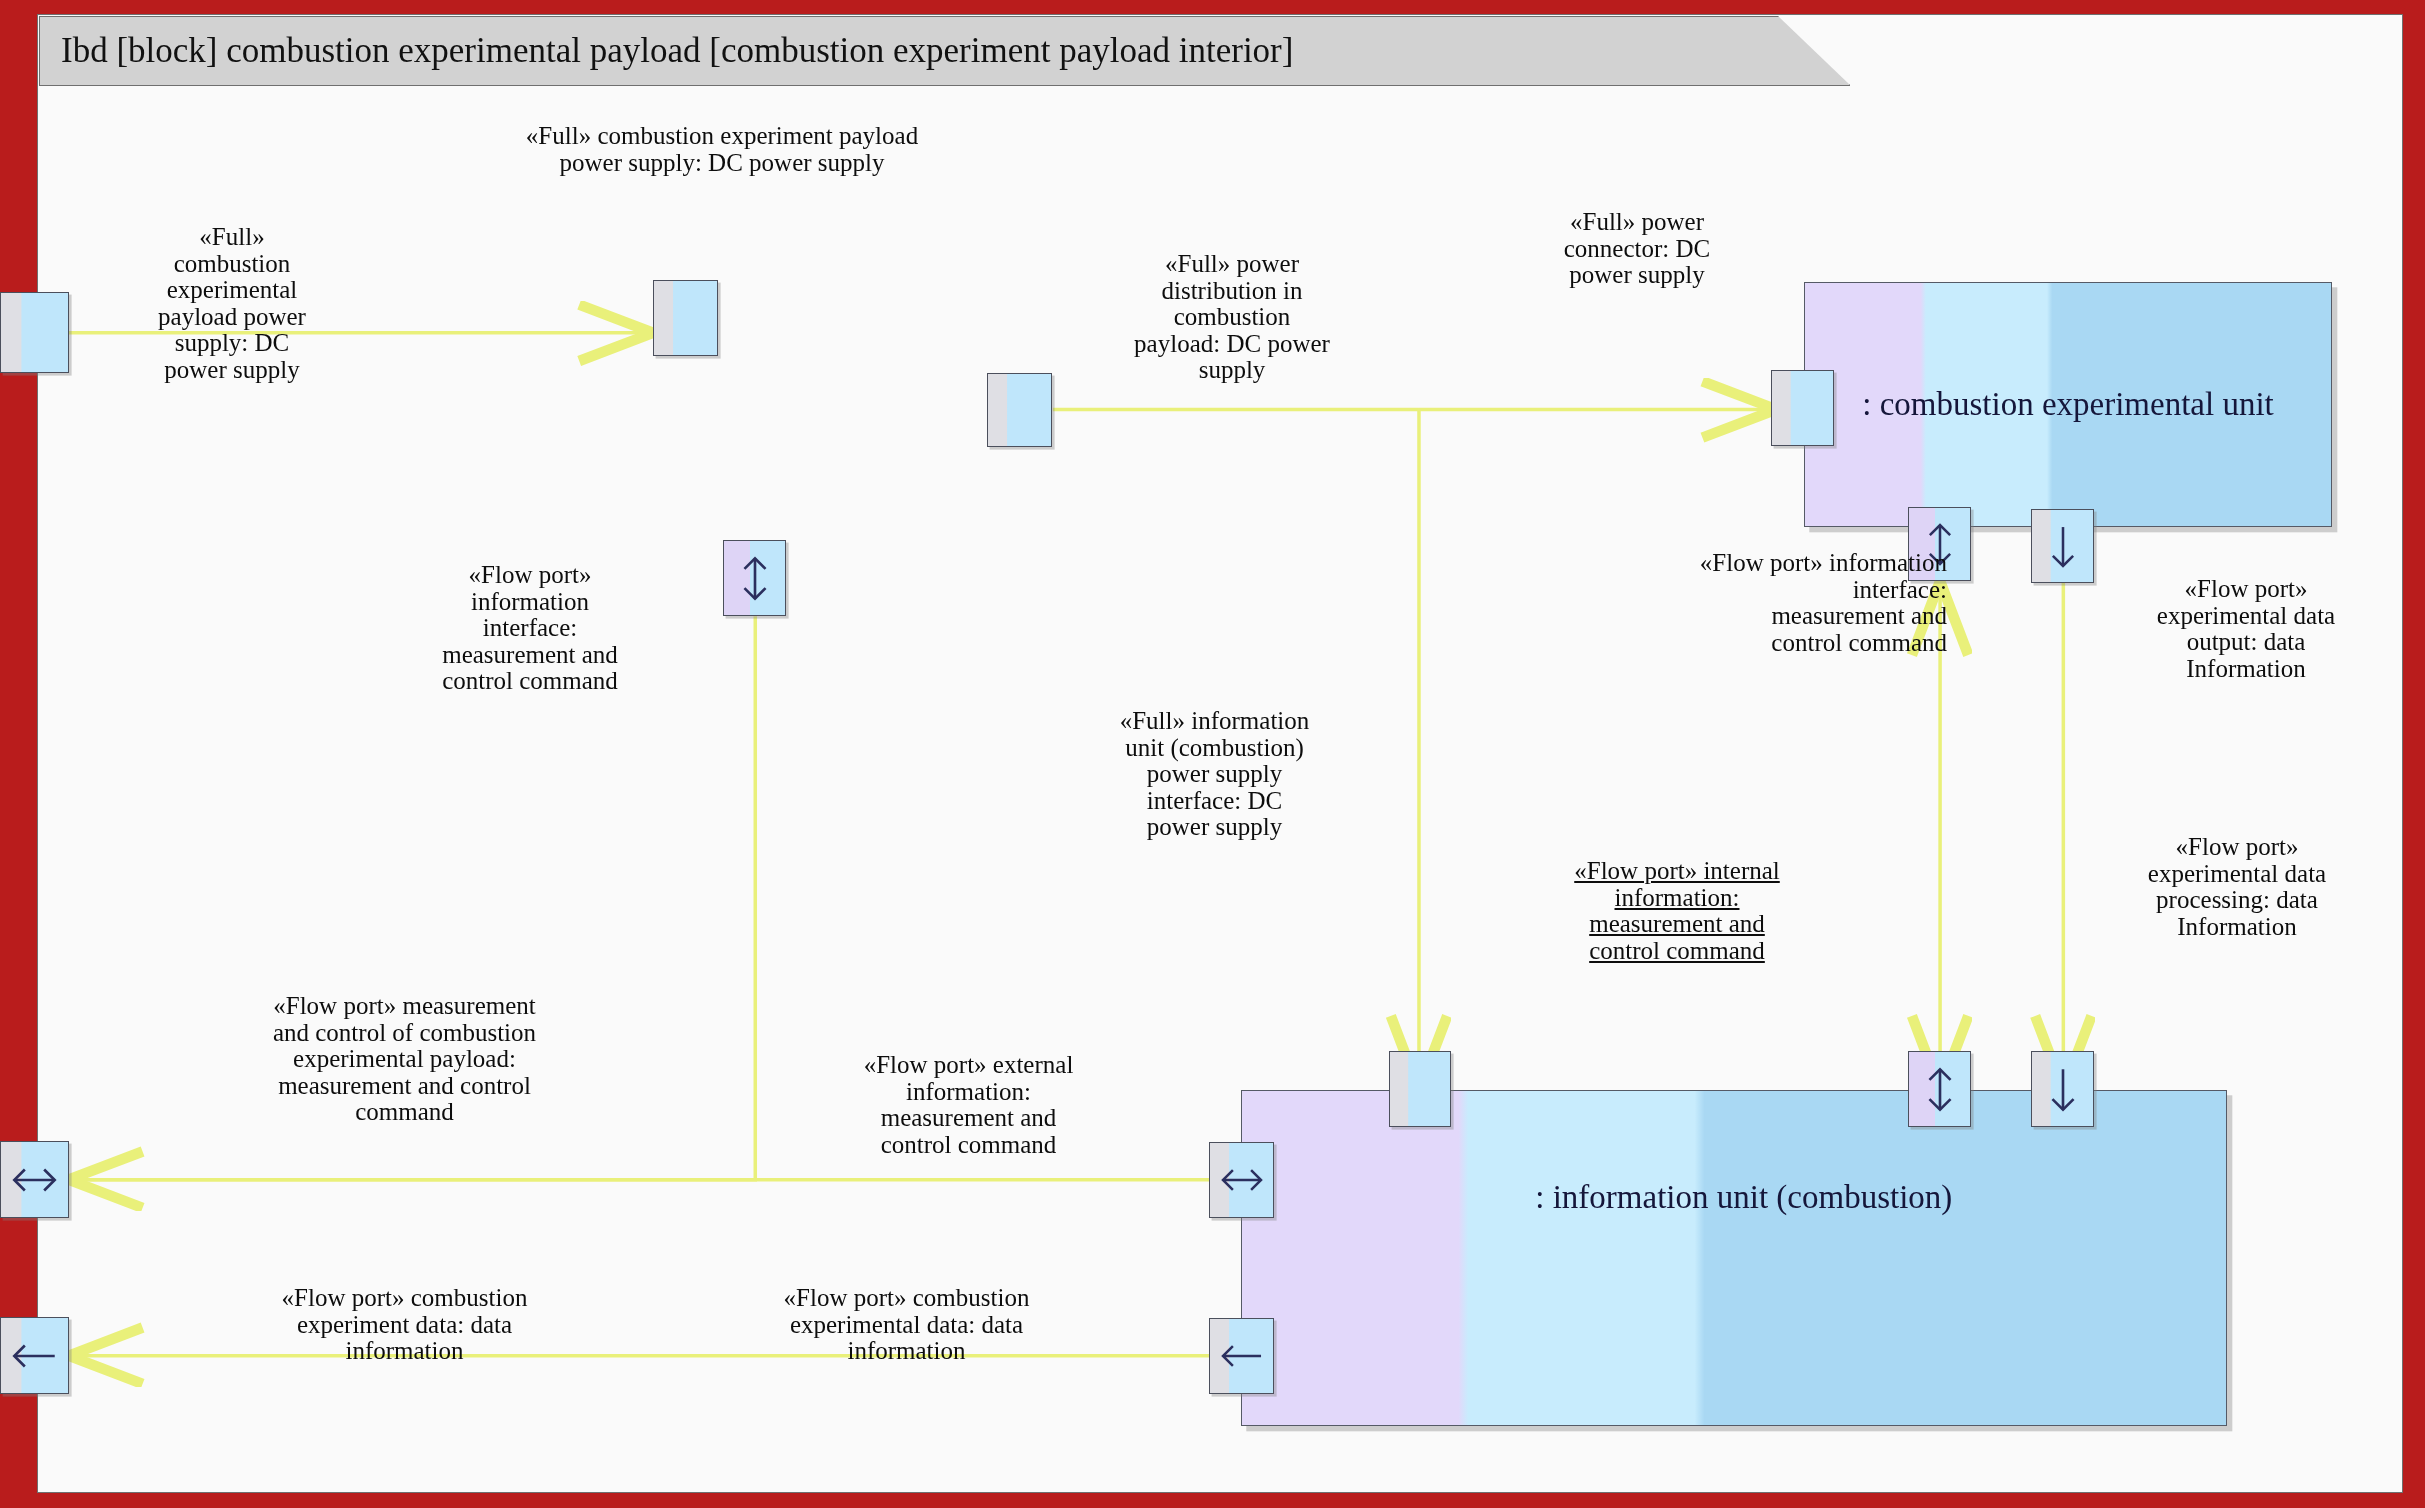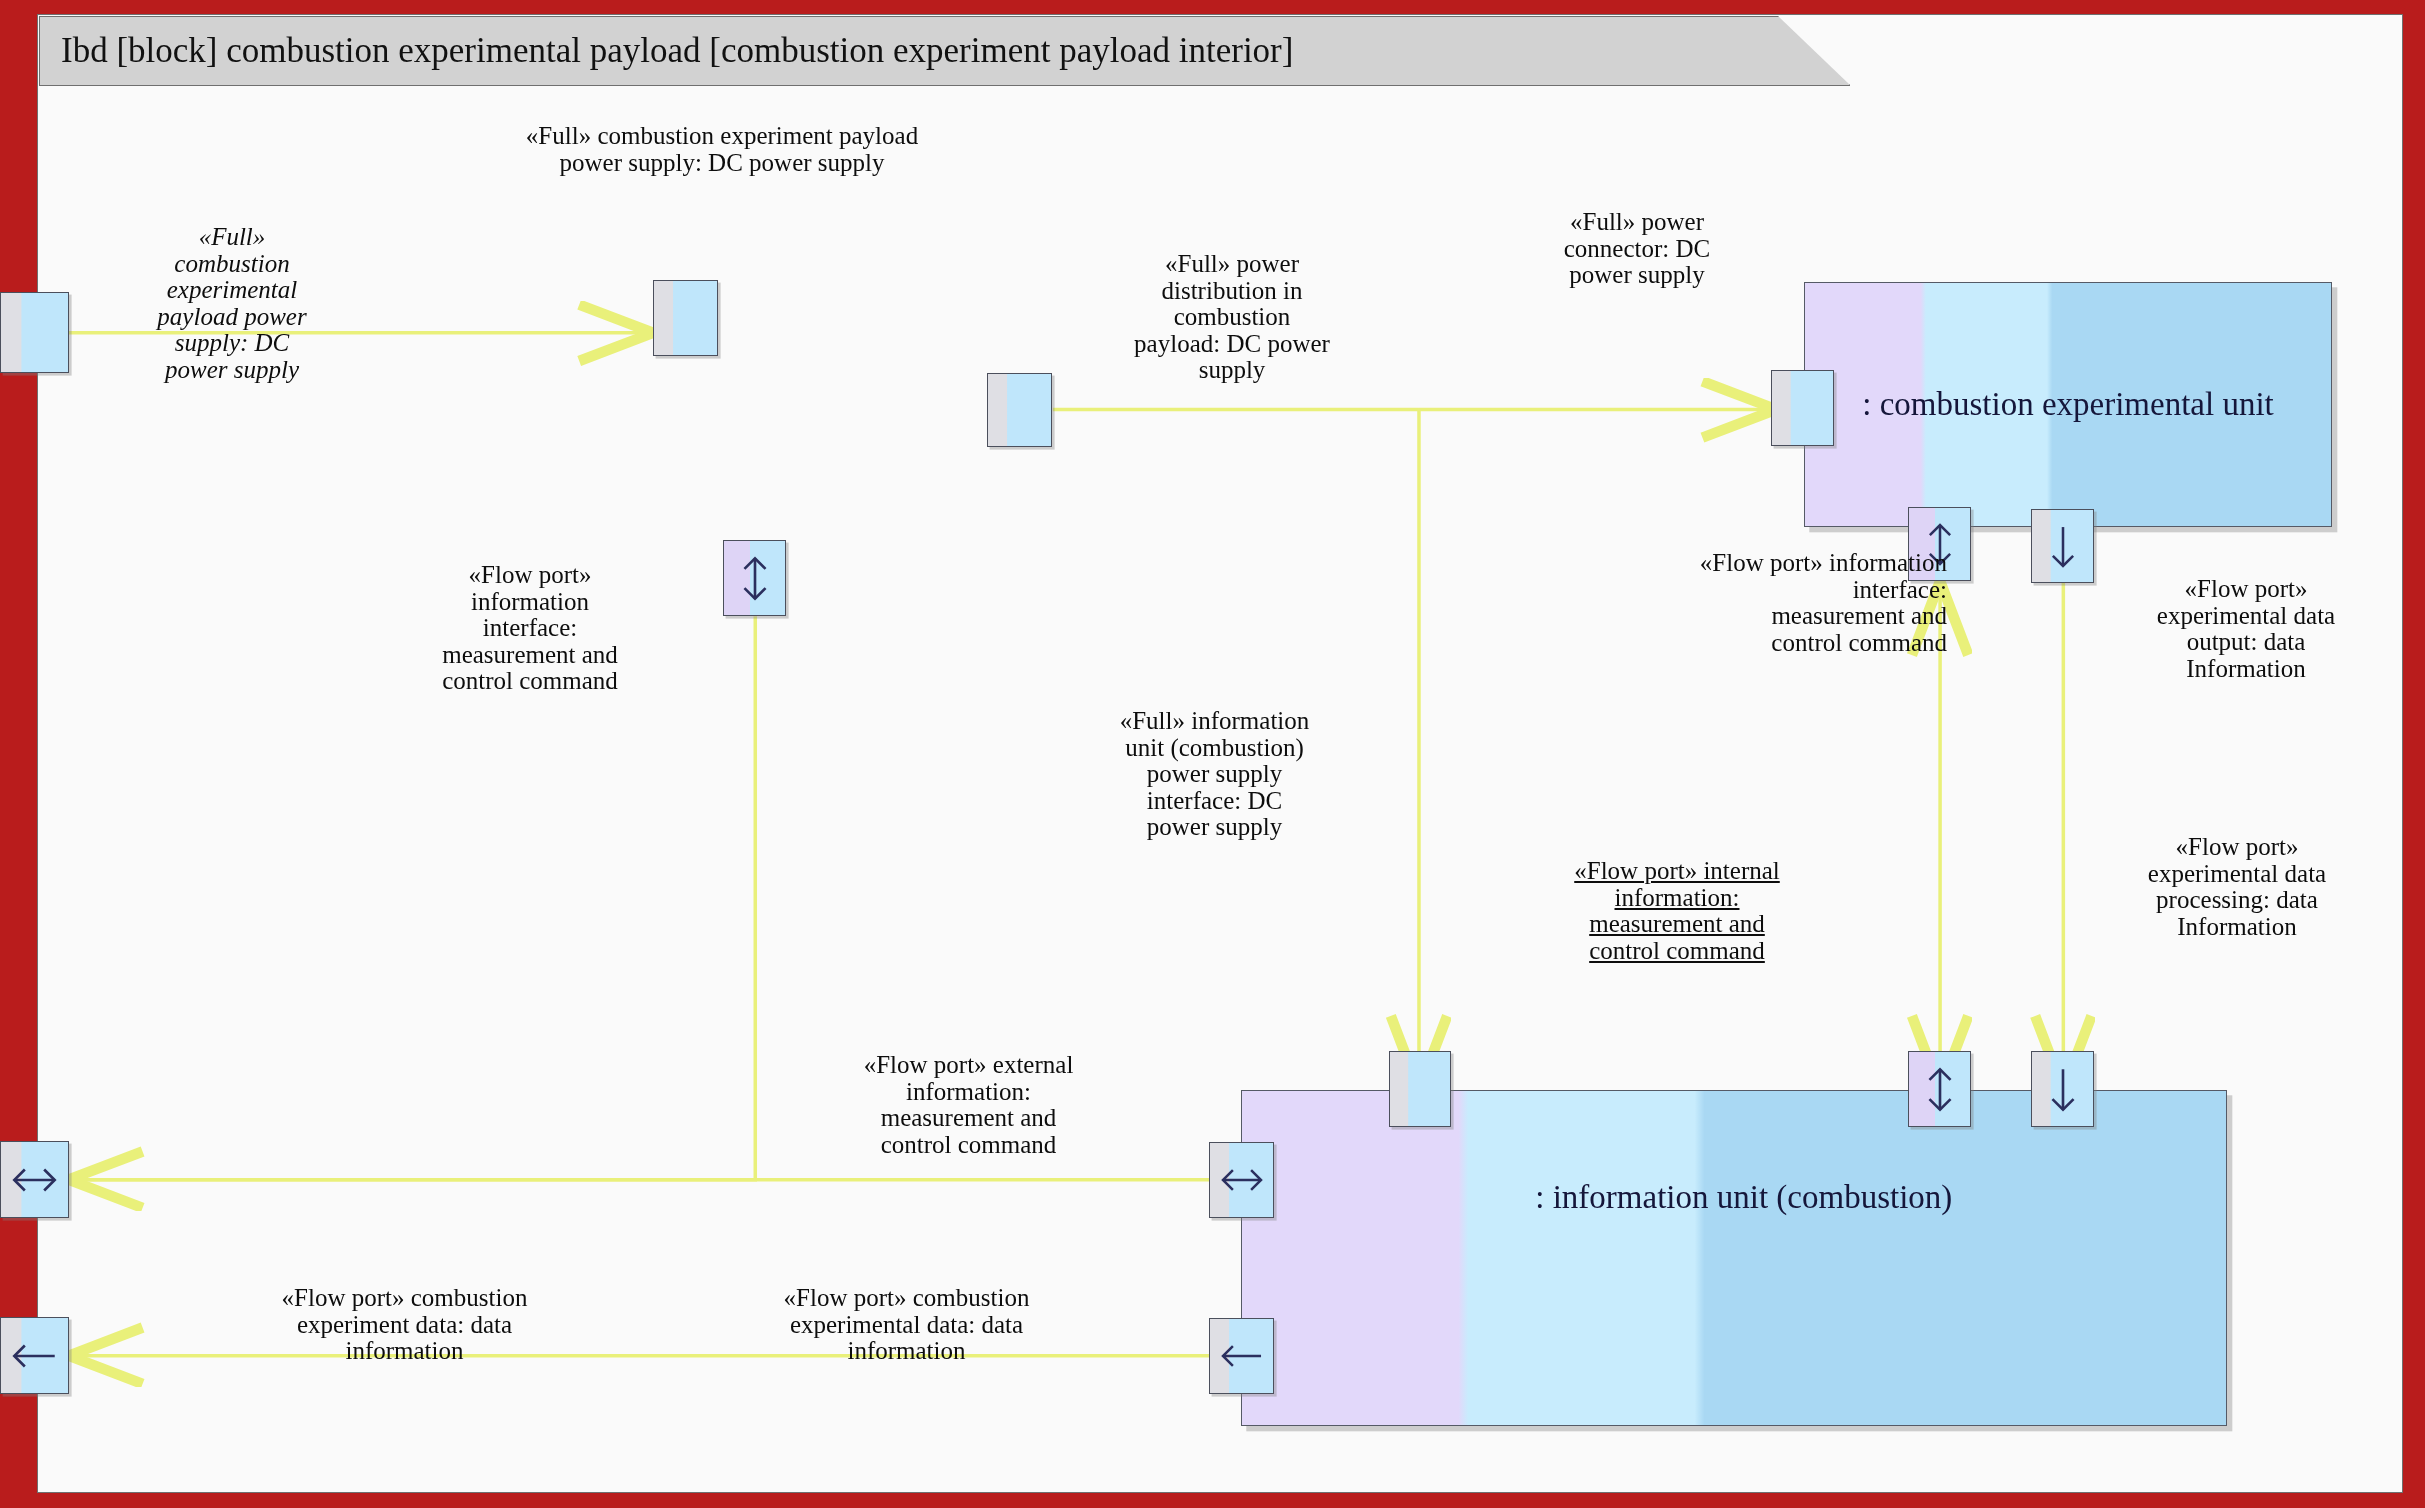--- a/index.html
+++ b/index.html
@@ -175,21 +175,21 @@
   <div class="port" style="left:1209px;top:1318px;width:65px;height:76px;">
     <svg width="48" height="30" viewBox="0 0 58 34">
       <line x1="6" y1="17" x2="52" y2="17" stroke="#2b2f5e" stroke-width="3"></line>
       <path d="M18,5 L6,17 L18,29" fill="none" stroke="#2b2f5e" stroke-width="3"></path>
     </svg>
   </div>
 
   <div class="lbl" style="left:326px;top:123px;width:792px;">«Full» combustion experiment payload
 power supply: DC power supply</div>
 
-  <div class="lbl" style="left:92px;top:224px;width:280px;font-style:italic;">«Full»
+  <div class="lbl" style="left:92px;top:224px;width:280px;">«Full»
 combustion
 experimental
 payload power
 supply: DC
 power supply</div>
 
   <div class="lbl" style="left:1021px;top:251px;width:422px;">«Full» power
 distribution in
 combustion
 payload: DC power
@@ -224,20 +224,25 @@
   <div class="lbl" style="left:2070px;top:576px;width:352px;">«Flow port»
 experimental data
 output: data
 Information</div>
 
   <div class="lbl" style="left:2052px;top:834px;width:370px;">«Flow port»
 experimental data
 processing: data
 Information</div>
 
+  <div class="lbl" style="left:123px;top:993px;width:563px;">«Flow port» measurement
+and control of combustion
+experimental payload:
+measurement and control
+command</div>
 
   <div class="lbl" style="left:766px;top:1052px;width:405px;">«Flow port» external
 information:
 measurement and
 control command</div>
 
   <div class="lbl" style="left:158px;top:1285px;width:493px;">«Flow port» combustion
 experiment data: data
 information</div>
 

